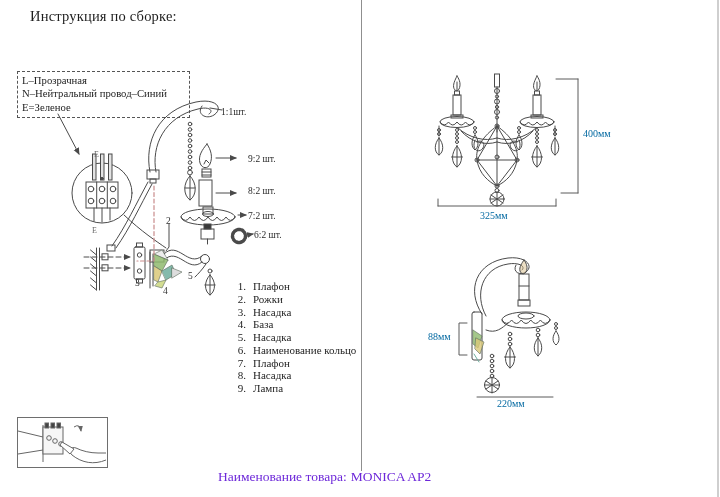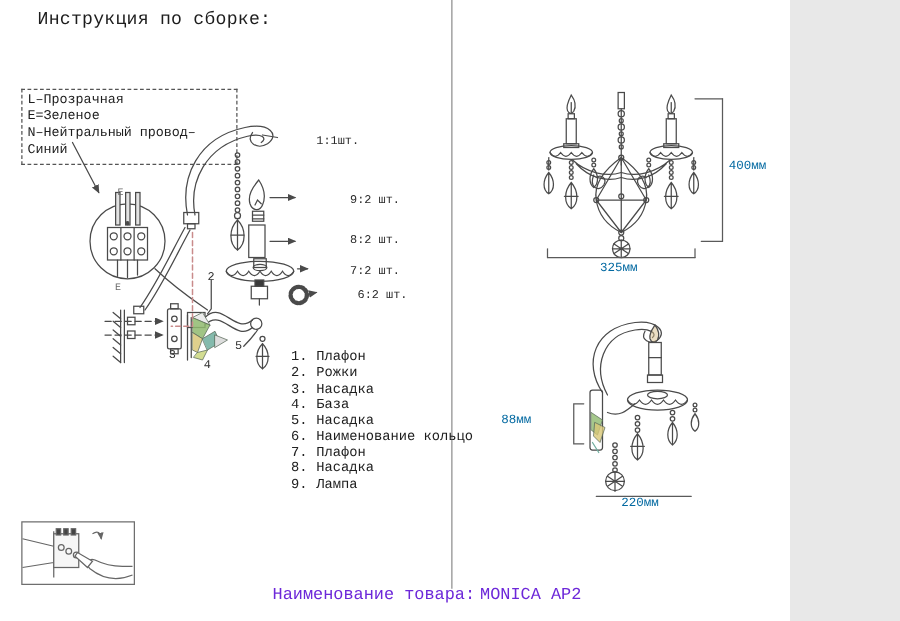--- a/index.html
+++ b/index.html
@@ -1,23 +1,23 @@
 <!DOCTYPE html>
 <html><head>
 <meta charset="utf-8">
 <style>
   html,body{margin:0;padding:0;background:#e8e8e8;}
   .page{
-    position:relative;width:632px;height:497px;background:#ffffff;overflow:hidden;
-    font-family:Liberation Mono, monospace;color:#1d1d1d;
+    position:relative;width:720px;height:497px;background:#ffffff;overflow:hidden;
+    font-family:Liberation Serif, serif;color:#1d1d1d;
   }
   .abs{position:absolute;white-space:nowrap;}
   .t15{font-size:14.5px;letter-spacing:.2px;}
   .lbl13{font-size:10px;color:#0369a1;}
-  .lbl10{font-size:9.5px;color:#2a2a2a;margin-left:32px;}
+  .lbl10{font-size:9.5px;color:#2a2a2a;}
   .fig{font-size:9.5px;color:#333;}
   .emark{font-size:8px;color:#6a6a6a;}
   .legend-box{
     position:absolute;left:17px;top:71px;width:158px;
     border:1.5px dashed #555;padding:2px 9px 3px 4px;background:#fff;
   }
   .legend-box div{font-size:10.7px;line-height:13.4px;color:#1d1d1d;}
   .plist{position:absolute;left:231px;top:280px;font-size:11px;line-height:12.75px;}
   .plrow{display:flex;}
   .pnum{display:inline-block;width:15px;margin-right:7px;text-align:right;color:#222;}
@@ -36,22 +36,22 @@
 
 <div class="page">
 
   <div class="divider"></div>
   <div class="edge"></div>
 
   <span class="abs t15" style="left:30px;top:8px">Инструкция по сборке:</span>
 
   <div class="legend-box">
     <div>L–Прозрачная</div>
+    <div>N–Нейтральный провод–Синий</div>
     <div>E=Зеленое</div>
-    <div>N–Нейтральный провод–Синий</div>
   </div>
 
   <svg style="left:50px;top:90px" width="250" height="230" viewBox="0 0 250 230">
     <defs>
       <marker id="ah1" markerWidth="8" markerHeight="8" refX="6" refY="3" orient="auto">
         <path d="M0 0 L7 3 L0 6 Z" fill="#4a4a4a"></path>
       </marker>
     </defs>
     <g stroke="#4a4a4a" fill="none" stroke-width="1" stroke-linecap="round">
 
@@ -400,20 +400,20 @@
           <circle cx="116" cy="78" r="1.5"></circle>
         <path d="M116 81 C120 86 120 92 116 95 C112 92 112 86 116 81 Z"></path>
       </g>
 
       <g stroke="#5a5a5a">
         <path d="M27 73 L19 73 L19 105 L27 105"></path>
         <line x1="37" y1="147" x2="113" y2="147"></line>
       </g>
     </g>
   </svg>
-  <span class="abs lbl13" style="left:401px;top:331px">88мм</span>
+  <span class="abs lbl13" style="left:428px;top:331px">88мм</span>
   <span class="abs lbl13" style="left:497px;top:398px">220мм</span>
 
   <div class="footer">
     <span>Наименование товара:</span><span>MONICA AP2</span>
   </div>
 
 </div>
 
 </body></html>

